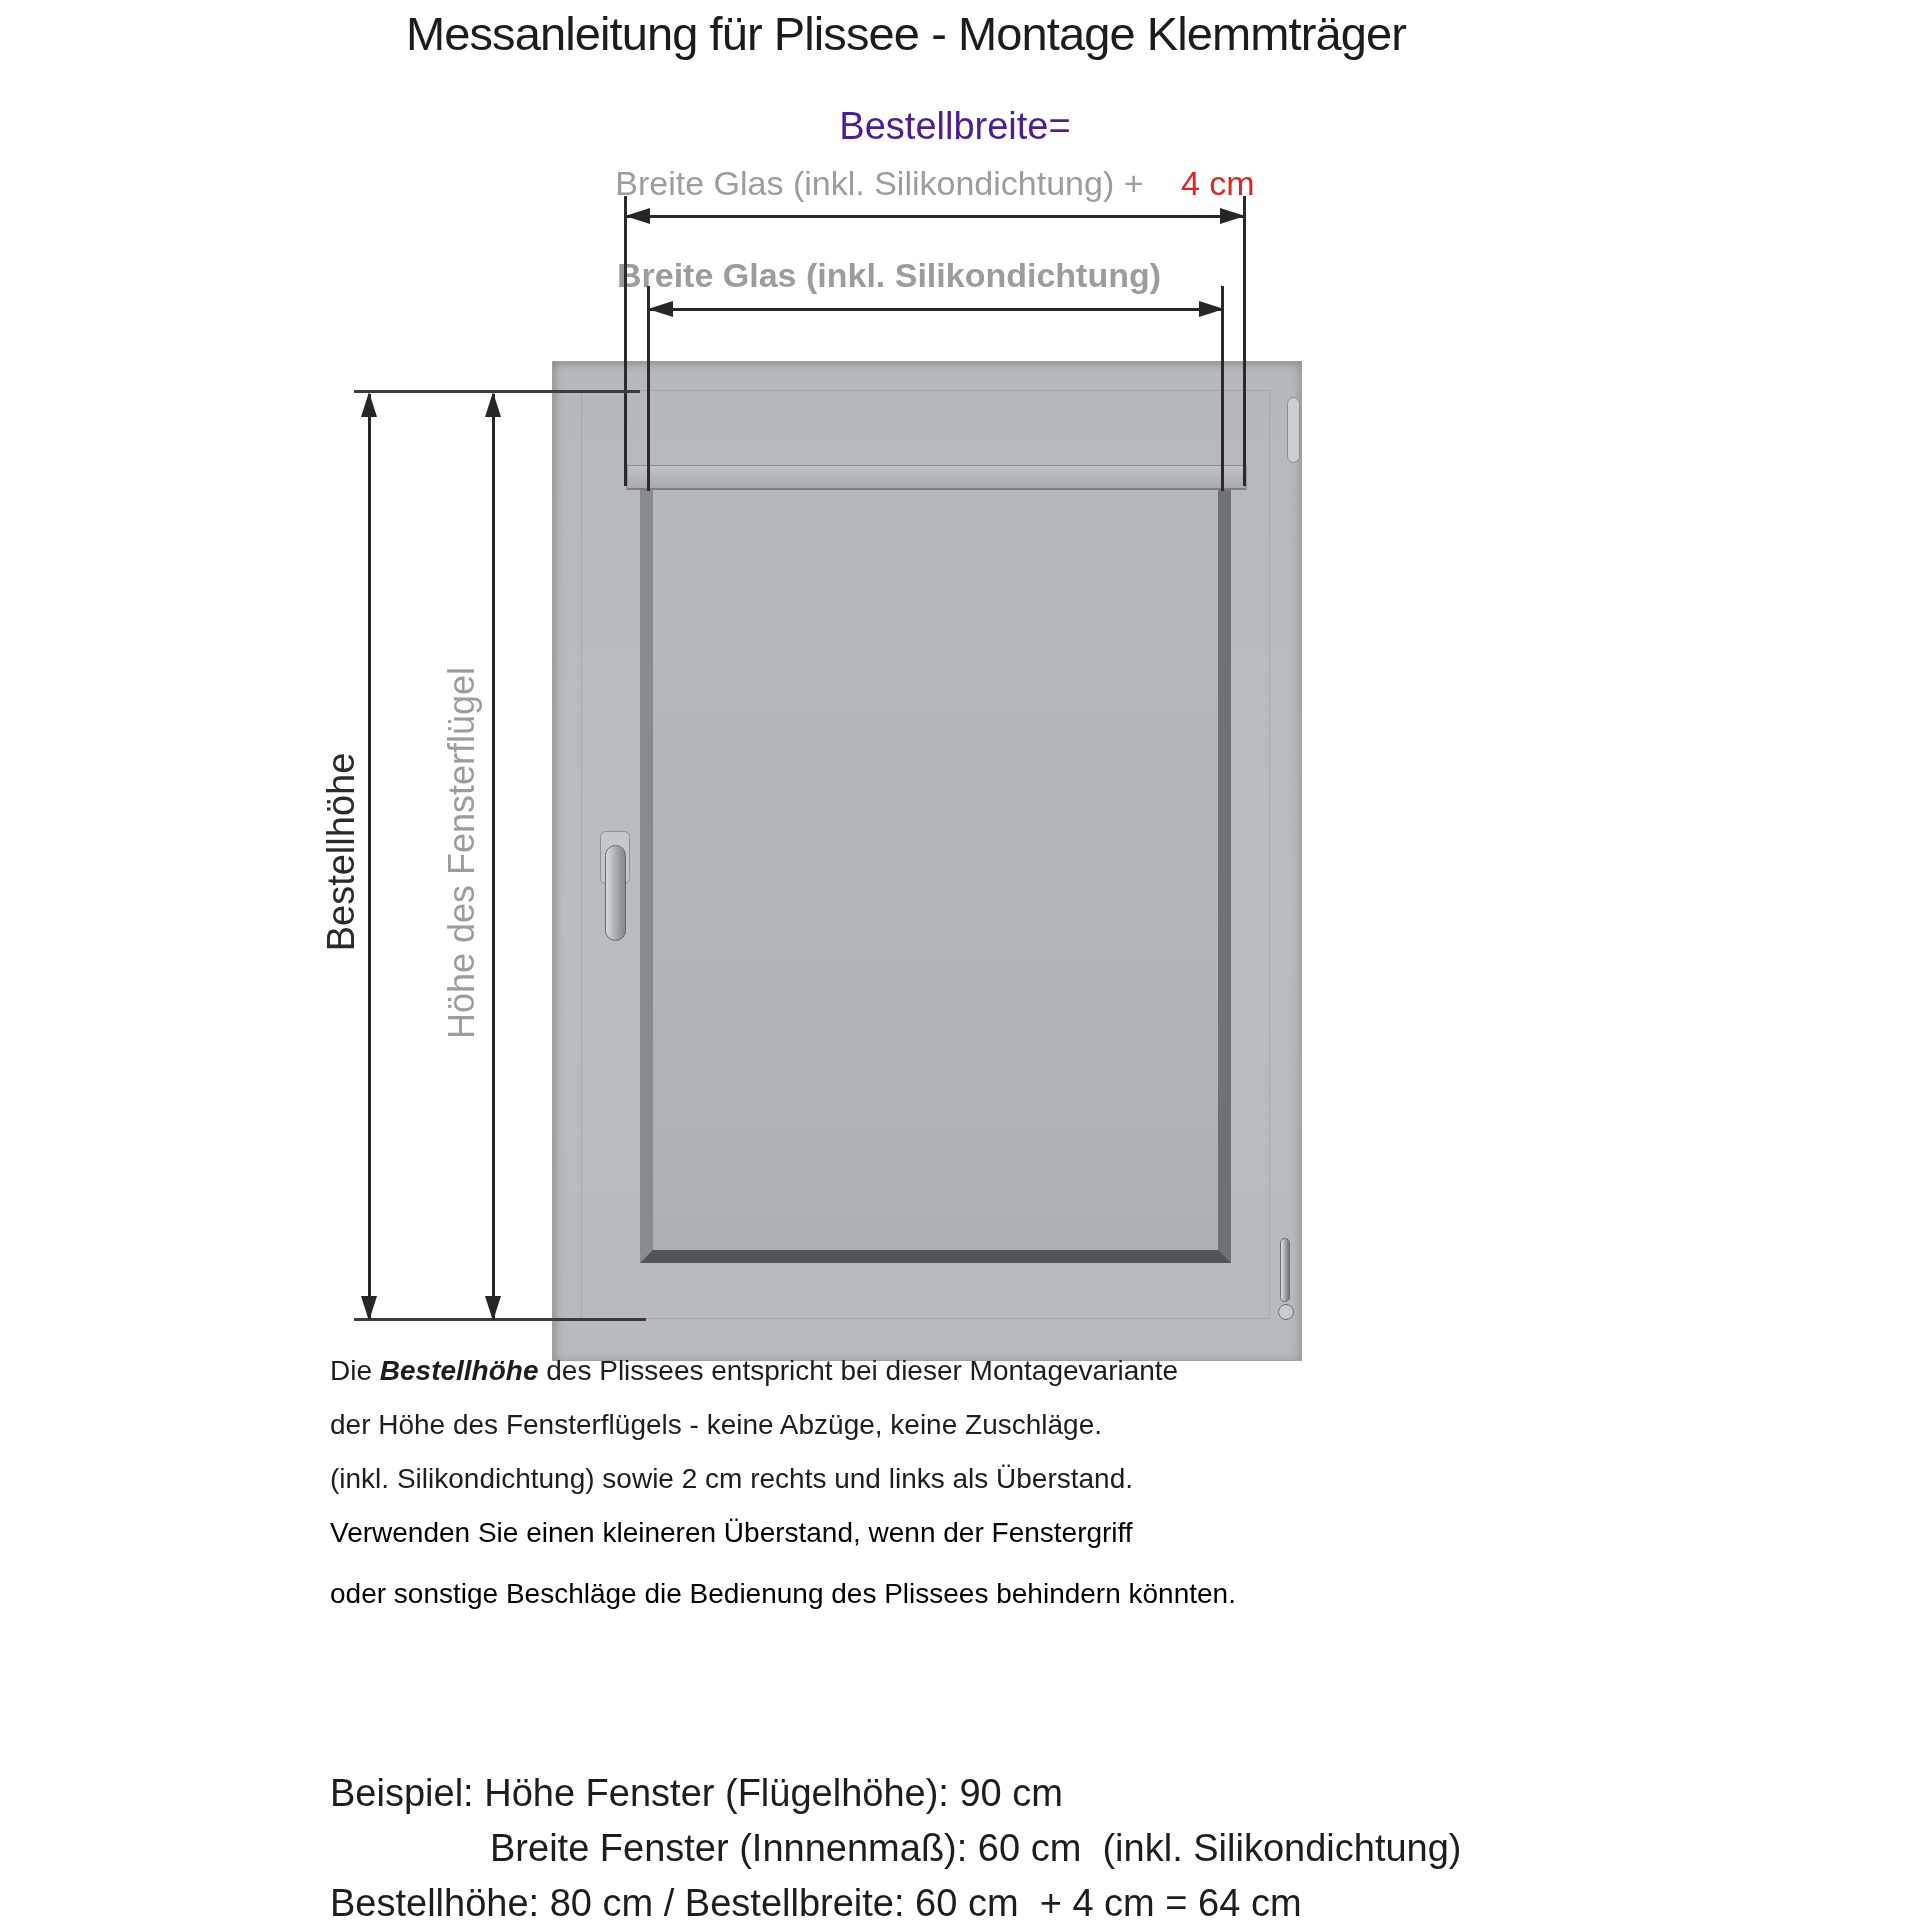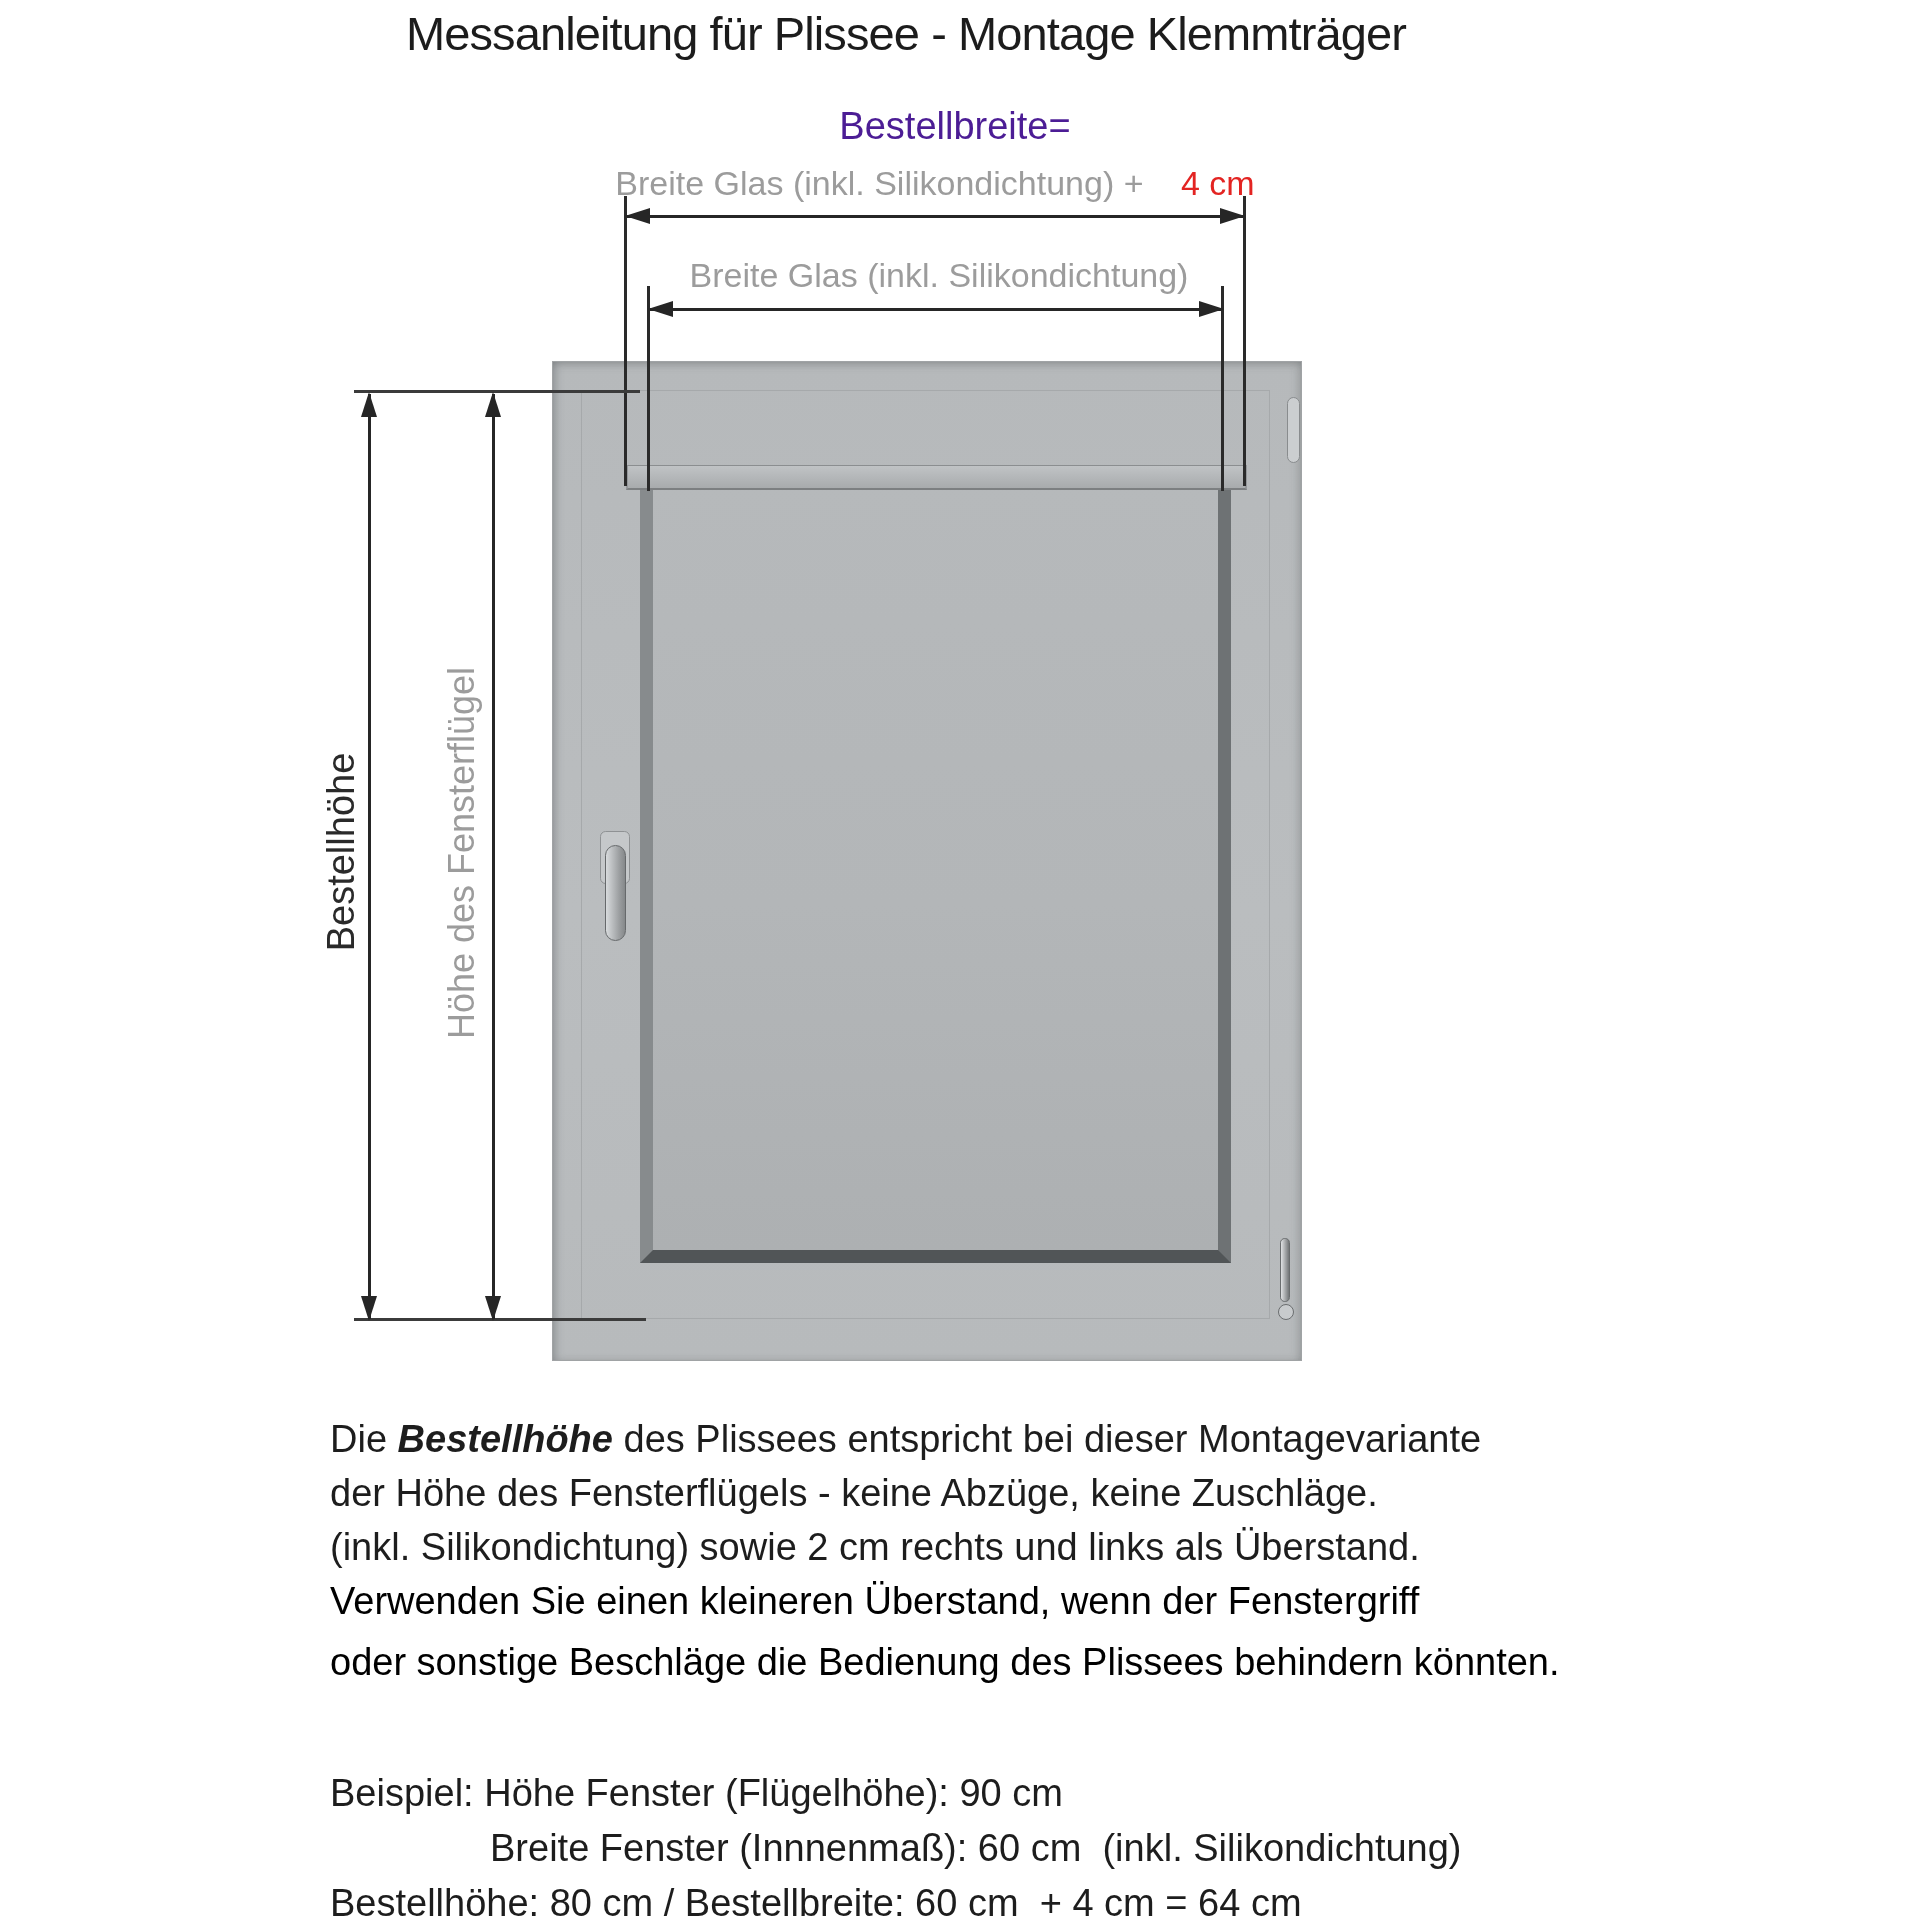--- a/index.html
+++ b/index.html
@@ -93,21 +93,21 @@
     background:linear-gradient(90deg,#e0e2e4 0%,#737678 100%);
     border:0.9px solid #6a6d6f;border-radius:4.7px;box-sizing:border-box;
   }
   .hinge-bottom-pin{
     left:725px;top:942px;width:16px;height:16px;border-radius:50%;
     background:#c8cbcd;border:1.9px solid #6a6d6f;box-sizing:border-box;
   }
 
   
   .instructions{
-    left:330px;top:1412px;font-size:38px;line-height:54px;color:#1d1d1d;
+    left:330px;top:1344px;font-size:28px;line-height:54px;color:#1d1d1d;
   }
   .instructions .line{white-space:nowrap;}
   .instructions .term{font-weight:bold;font-style:italic;}
   .instructions .warning{color:#000000;}
   .instructions .warning.second{margin-top:6.6px;}
   .example{
     left:330px;top:1766px;font-size:38px;line-height:55px;color:#1d1d1d;
   }
   .example .line{white-space:pre;}
   .example .indent{padding-left:160px;}
@@ -116,21 +116,21 @@
 <body>
 
 <div class="canvas">
 
   <div class="abs page-title">Messanleitung für Plissee - Montage Klemmträger</div>
 
   <div class="abs order-width-heading">Bestellbreite=</div>
 
   <div class="abs dim-label" style="left:935px;top:164px;"><span>Breite Glas (inkl. Silikondichtung) + </span><span class="hl">4 cm</span></div>
 
-  <div class="abs dim-label" style="left:939px;top:256px;">Breite Glas (inkl. Silikondichtung)</div>
+  <div class="abs dim-label" style="left:889px;top:256px;font-weight:bold;">Breite Glas (inkl. Silikondichtung)</div>
 
   <div class="abs win-frame">
     <div class="abs win-sash"></div>
     <div class="abs win-glass"></div>
     <div class="abs plissee-rail"></div>
     <div class="abs handle-plate"></div>
     <div class="abs handle-lever"></div>
     <div class="abs hinge-top"></div>
     <div class="abs hinge-bottom-bar"></div>
     <div class="abs hinge-bottom-pin"></div>

